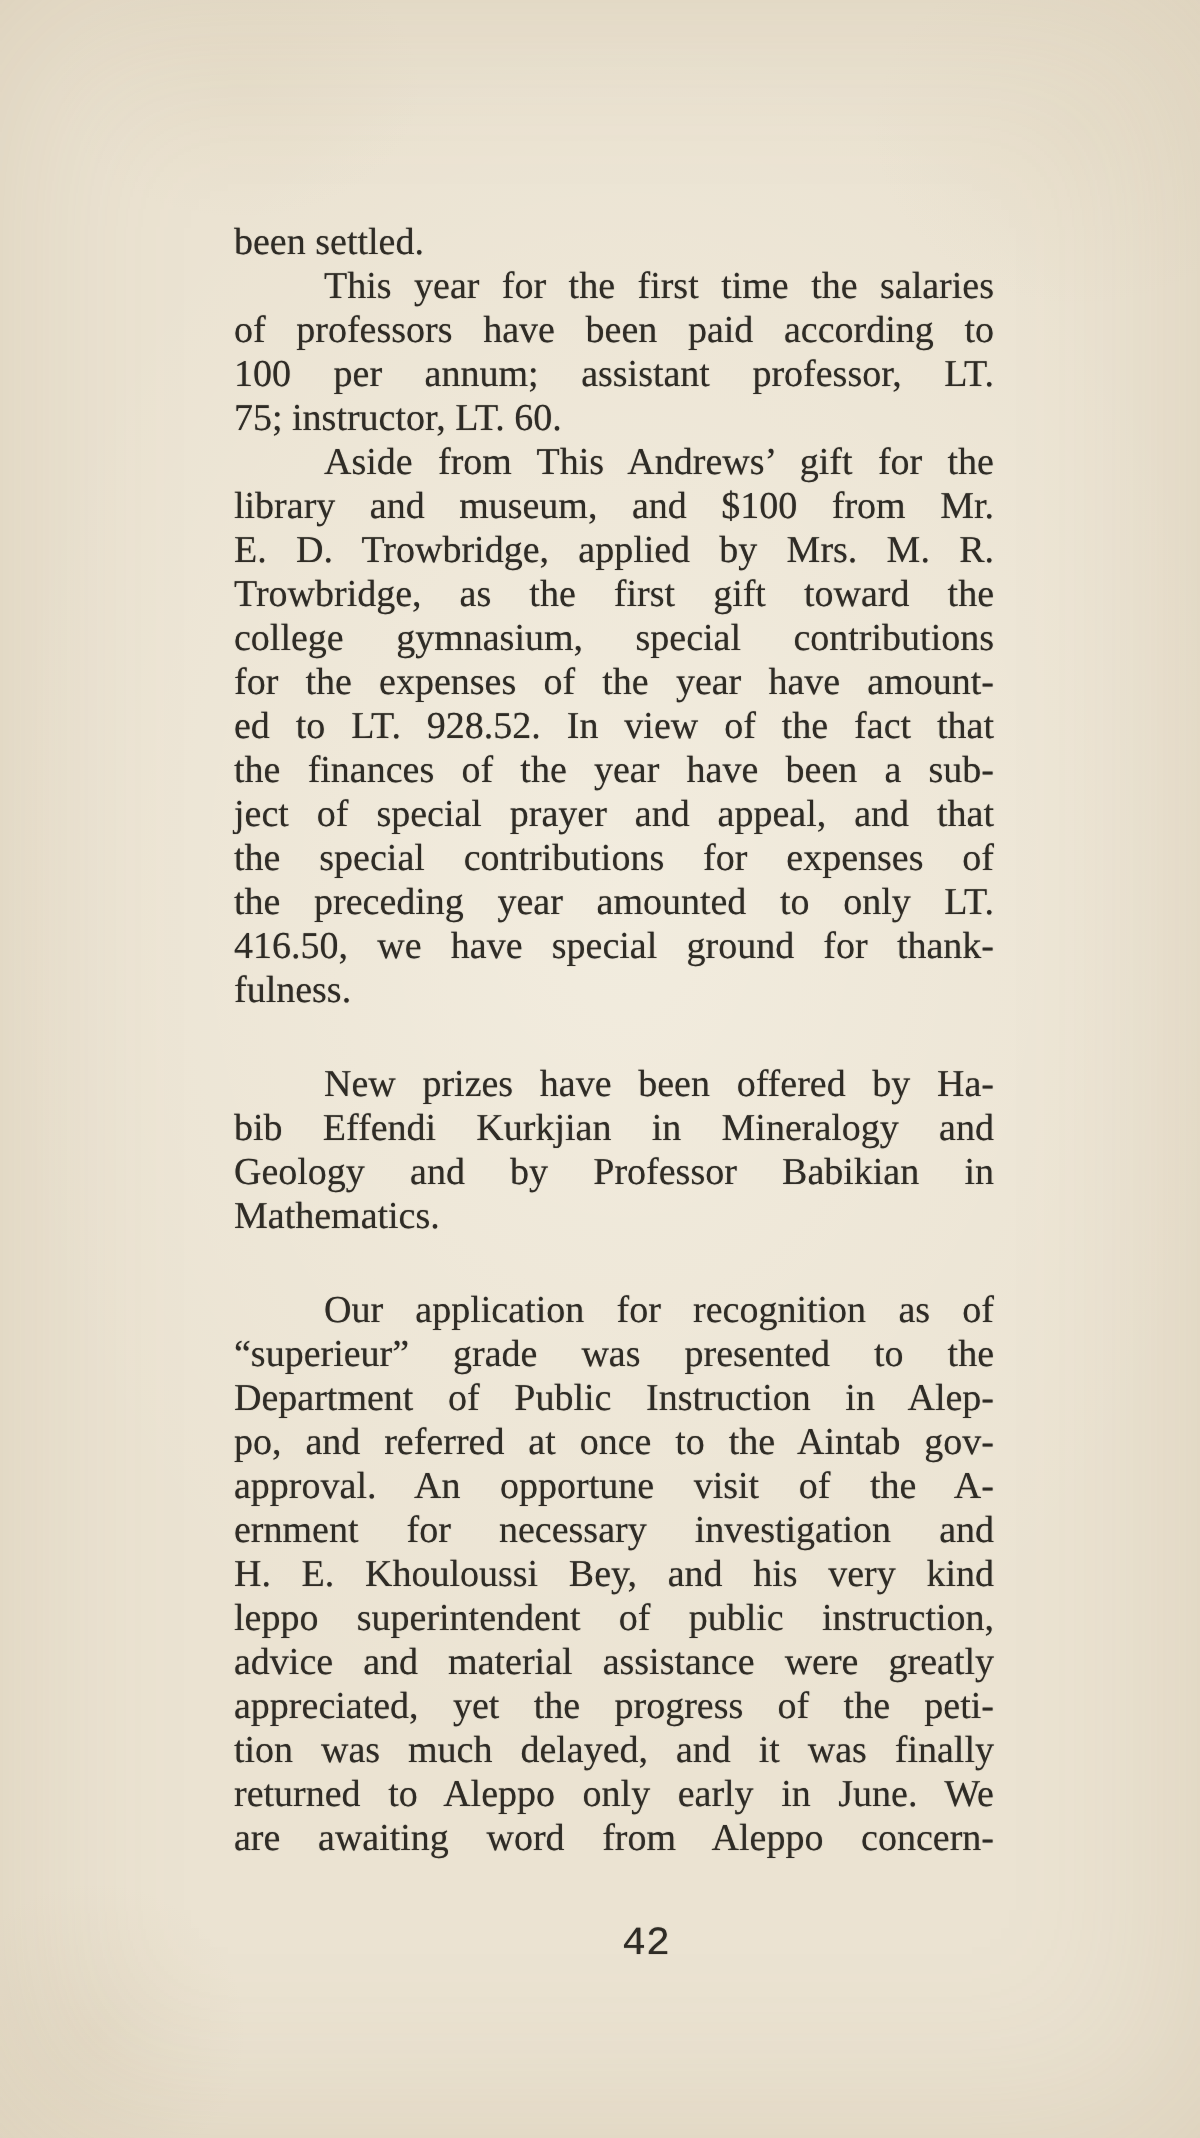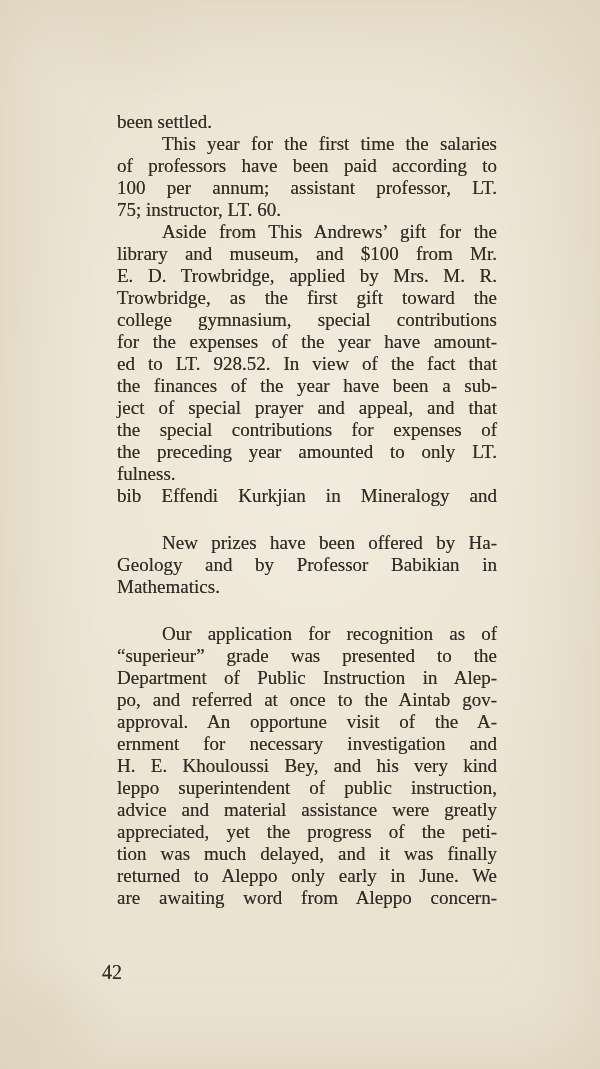--- a/index.html
+++ b/index.html
@@ -53,25 +53,27 @@
   }
   .line.indent {
     text-indent: 45px;
   }
   .line.gap {
     margin-top: 25px;
   }
   .page-number {
     position: absolute;
     top: 961px;
-    left: 102px;
+    left: 133px;
     width: 380px;
+    text-align: center;
     font-size: 20px;
     color: #2f2c26;
     text-shadow: 0 0 0.5px rgba(47,44,38,0.65);
+    font-family: Liberation Mono, monospace;
   }
 </style>
 </head>
 <body>
 
 <div class="page">
   <div class="text-block">
       <div class="line short">been settled.</div>
       <div class="line indent">This year for the first time the salaries</div>
       <div class="line">of professors have been paid according to</div>
@@ -81,23 +83,24 @@
       <div class="line">library and museum, and $100 from Mr.</div>
       <div class="line">E. D. Trowbridge, applied by Mrs. M. R.</div>
       <div class="line">Trowbridge, as the first gift toward the</div>
       <div class="line">college gymnasium, special contributions</div>
       <div class="line">for the expenses of the year have amount-</div>
       <div class="line">ed to LT. 928.52. In view of the fact that</div>
       <div class="line">the finances of the year have been a sub-</div>
       <div class="line">ject of special prayer and appeal, and that</div>
       <div class="line">the special contributions for expenses of</div>
       <div class="line">the preceding year amounted to only LT.</div>
+      <div class="line">416.50, we have special ground for thank-</div>
       <div class="line short">fulness.</div>
+      <div class="line indent gap">New prizes have been offered by Ha-</div>
       <div class="line">bib Effendi Kurkjian in Mineralogy and</div>
-      <div class="line indent gap">New prizes have been offered by Ha-</div>
       <div class="line">Geology and by Professor Babikian in</div>
       <div class="line short">Mathematics.</div>
       <div class="line indent gap">Our application for recognition as of</div>
       <div class="line">“superieur” grade was presented to the</div>
       <div class="line">Department of Public Instruction in Alep-</div>
       <div class="line">po, and referred at once to the Aintab gov-</div>
       <div class="line">approval. An opportune visit of the A-</div>
       <div class="line">ernment for necessary investigation and</div>
       <div class="line">H. E. Khouloussi Bey, and his very kind</div>
       <div class="line">leppo superintendent of public instruction,</div>

